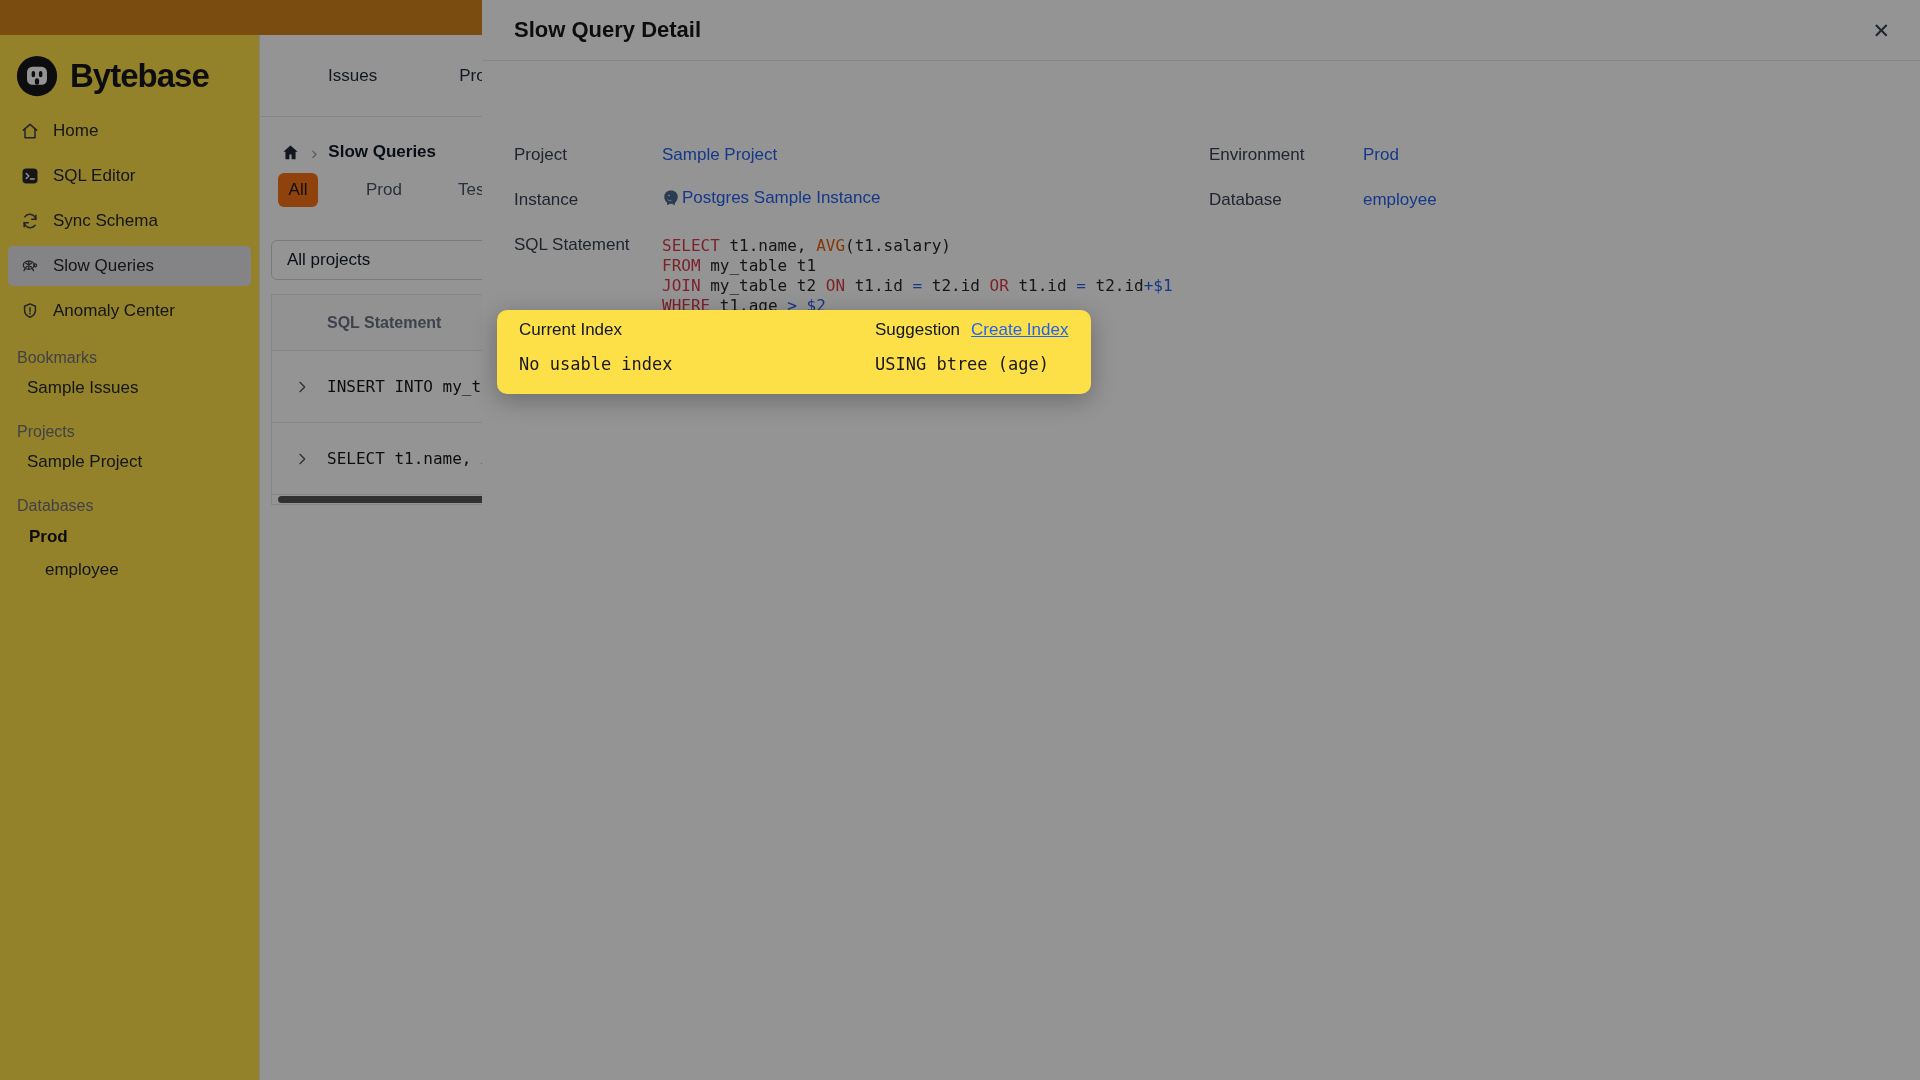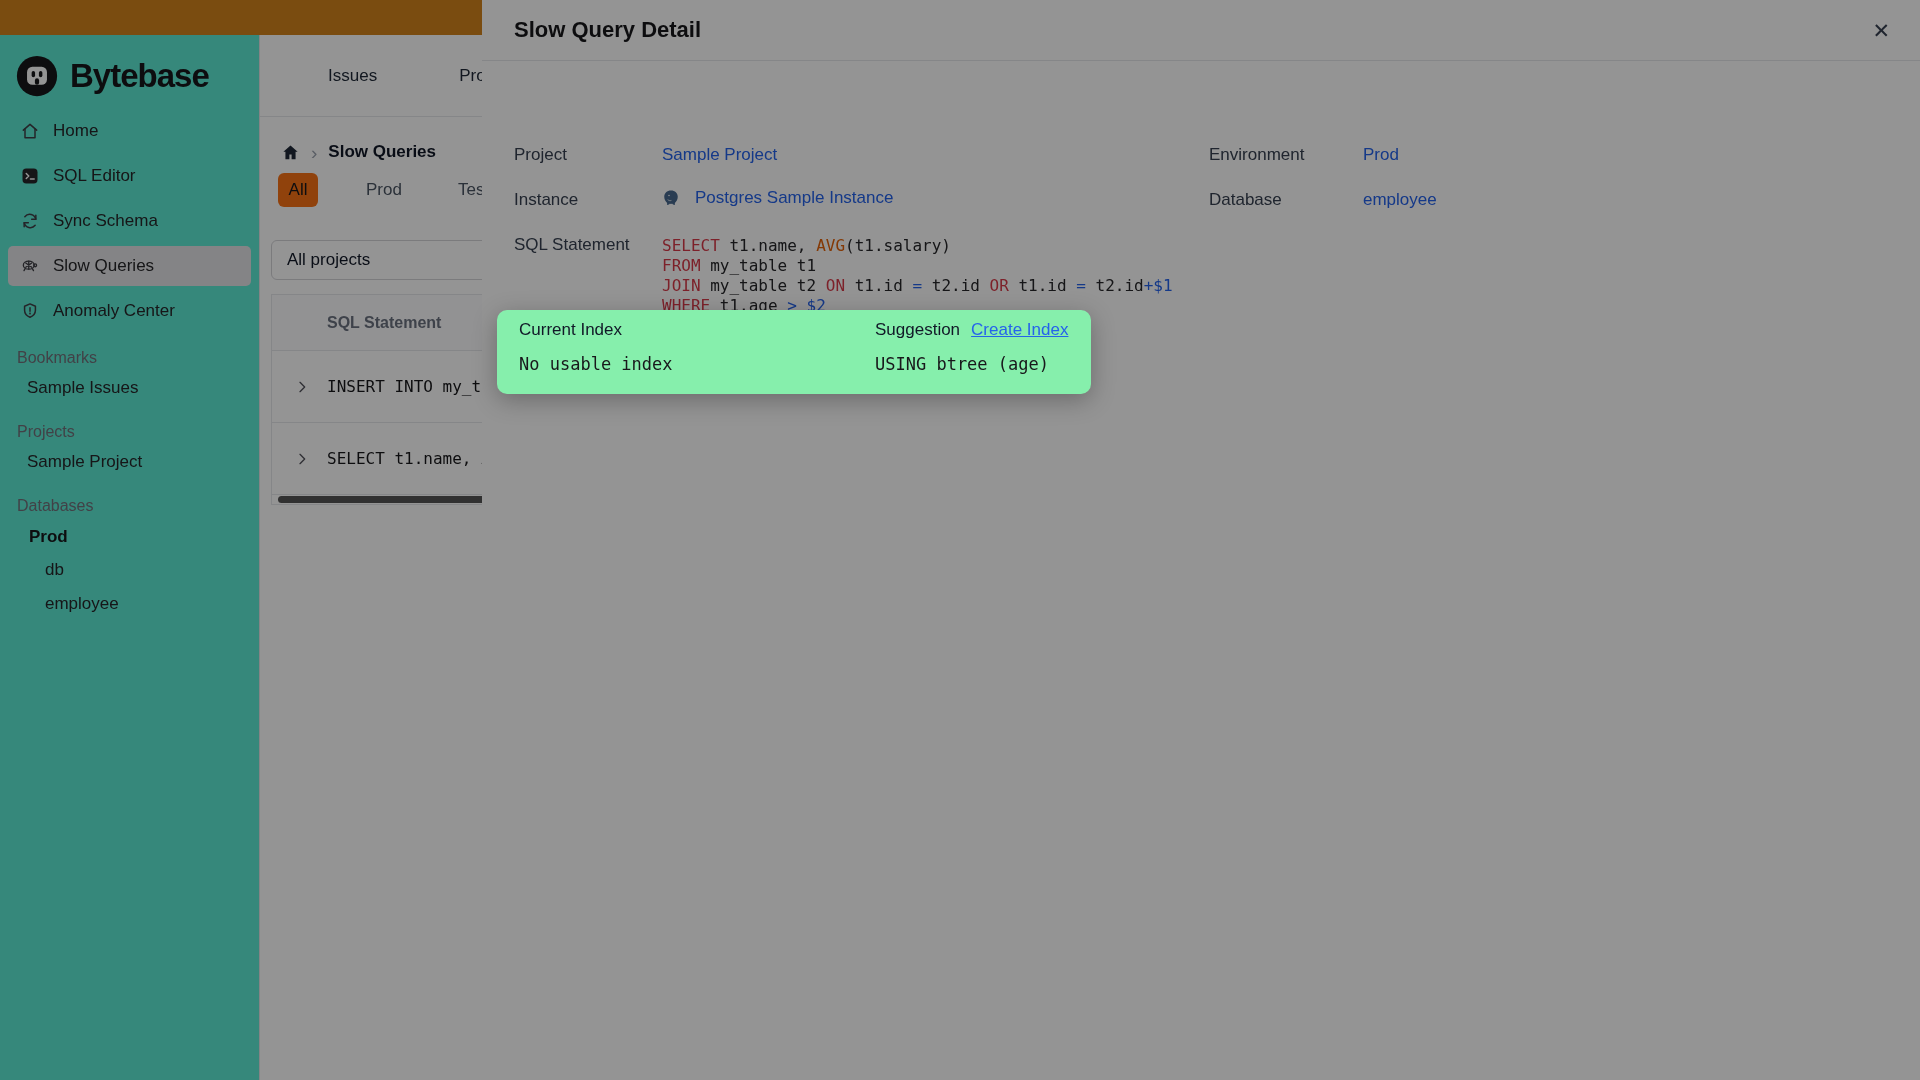--- a/index.html
+++ b/index.html
@@ -4,21 +4,21 @@
 <style>
   * { margin:0; padding:0; box-sizing:border-box; }
   html,body { width:1920px; height:1080px; overflow:hidden; }
   body { font-family:"Liberation Sans",sans-serif; background:#fff; position:relative; color:#1f2937; }
   .screen { position:absolute; inset:0; width:1920px; height:1080px; }
 
   
   .topbanner { position:absolute; left:0; top:0; width:1920px; height:35px; background:var(--topbar,#d2831c); z-index:1; }
 
   
-  .sidebar { position:absolute; left:0; top:35px; width:260px; bottom:0; background:#5eead4; border-right:1px solid #e4e4e7; z-index:2; }
+  .sidebar { position:absolute; left:0; top:35px; width:260px; bottom:0; background:#fde047; border-right:1px solid #e4e4e7; z-index:2; }
   .logo-row { display:flex; align-items:center; gap:10px; padding:18px 12px 0 14px; }
   .logo-text { font-size:33px; font-weight:800; letter-spacing:-1px; color:#18181b; }
   .searchbox { margin:16px 10px 0 10px; height:37px; border:1px solid #d4d4d8; border-radius:8px; background:#fff; display:flex; align-items:center; padding:0 8px 0 10px; position:relative; }
   .searchbox input { border:none; outline:none; background:transparent; font-size:17px; color:#374151; width:140px; font-family:"Liberation Sans",sans-serif; }
   .searchbox input::placeholder { color:#9ca3af; }
   .kbd { margin-left:auto; border:1px solid #d4d4d8; border-radius:5px; padding:2px 7px; font-size:13px; color:#52525b; background:#fafafa; white-space:nowrap; }
   .nav { margin-top:12px; }
   .nav-item { height:40px; margin:5px 8px 0 8px; padding:0 12px; border-radius:5px; display:flex; align-items:center; gap:13px; font-size:17px; color:#27272a; cursor:pointer; }
   .nav-item.active { background:#e4e4e7; }
   .nav-item svg { flex:0 0 auto; color:#3f3f46; }
@@ -53,30 +53,30 @@
   
   .modal { position:absolute; left:482px; top:0; width:1438px; height:1080px; background:#fff; z-index:5; }
   .modal-header { height:61px; border-bottom:1px solid #e5e7eb; display:flex; align-items:center; padding:0 32px; }
   .modal-title { font-size:22px; font-weight:600; color:#18181b; }
   .modal-close { margin-left:auto; margin-right:-6px; font-size:21px; color:#374151; cursor:pointer; line-height:1; padding:4px; }
   .m-label { position:absolute; left:32px; font-size:17px; color:#374151; }
   .m-label.r { left:727px; }
   .m-value { position:absolute; left:180px; font-size:17px; }
   .m-value.r { left:881px; }
   .m-link { color:var(--link,#2563eb); cursor:pointer; text-decoration:none; }
-  .inst-val { display:flex; align-items:center; gap:15px; }
+  .inst-val { display:flex; align-items:center; gap:2px; }
   .sql-code { position:absolute; left:180px; top:175px; font-family:"DejaVu Sans Mono",monospace; font-size:16px; line-height:20px; white-space:pre; }
   .tok-kw { color:var(--kw,#d73a49); }
   .tok-fn { color:var(--fn,#e36209); }
   .tok-op { color:var(--op,#2563eb); }
   .tok-plain { color:#27272a; }
 
   
   .overlay { position:absolute; inset:0; background:var(--overlay,rgba(0,0,0,0.42)); z-index:10; }
-  .popover { position:absolute; left:497px; top:310px; width:594px; height:84px; background:#86efac; border-radius:10px; box-shadow:0 6px 24px rgba(0,0,0,0.28); z-index:11; }
+  .popover { position:absolute; left:497px; top:310px; width:594px; height:84px; background:#fde047; border-radius:10px; box-shadow:0 6px 24px rgba(0,0,0,0.28); z-index:11; }
   .po-left1 { position:absolute; left:22px; top:10px; font-size:17px; font-weight:500; color:#111827; }
   .po-left2 { position:absolute; left:22px; top:44px; font-family:"DejaVu Sans Mono",monospace; font-size:17px; color:#18181b; }
   .po-right1 { position:absolute; left:378px; top:10px; display:flex; align-items:baseline; gap:11px; }
   .po-sugg { font-size:17px; font-weight:500; color:#111827; }
   .po-link { font-size:17px; font-weight:500; color:var(--link,#2563eb); text-decoration:underline; cursor:pointer; }
   .po-right2 { position:absolute; left:378px; top:44px; font-family:"DejaVu Sans Mono",monospace; font-size:17px; color:#18181b; }
 
   svg { display:block; }
 </style>
 </head>
@@ -155,21 +155,20 @@
     </div>
 
     <div class="side-section-title">Bookmarks</div>
     <div class="side-link">Sample Issues</div>
 
     <div class="side-section-title">Projects</div>
     <div class="side-link">Sample Project</div>
 
     <div class="side-section-title">Databases</div>
     <div class="side-env">Prod</div>
-    <div class="side-db">db</div>
     <div class="side-db">employee</div>
   </div>
 
   <div class="navbar">
     <span class="nav-link">Issues</span>
     <span class="nav-link">Projects</span>
     <span class="nav-link">Databases</span>
   </div>
 
   <div class="content">

